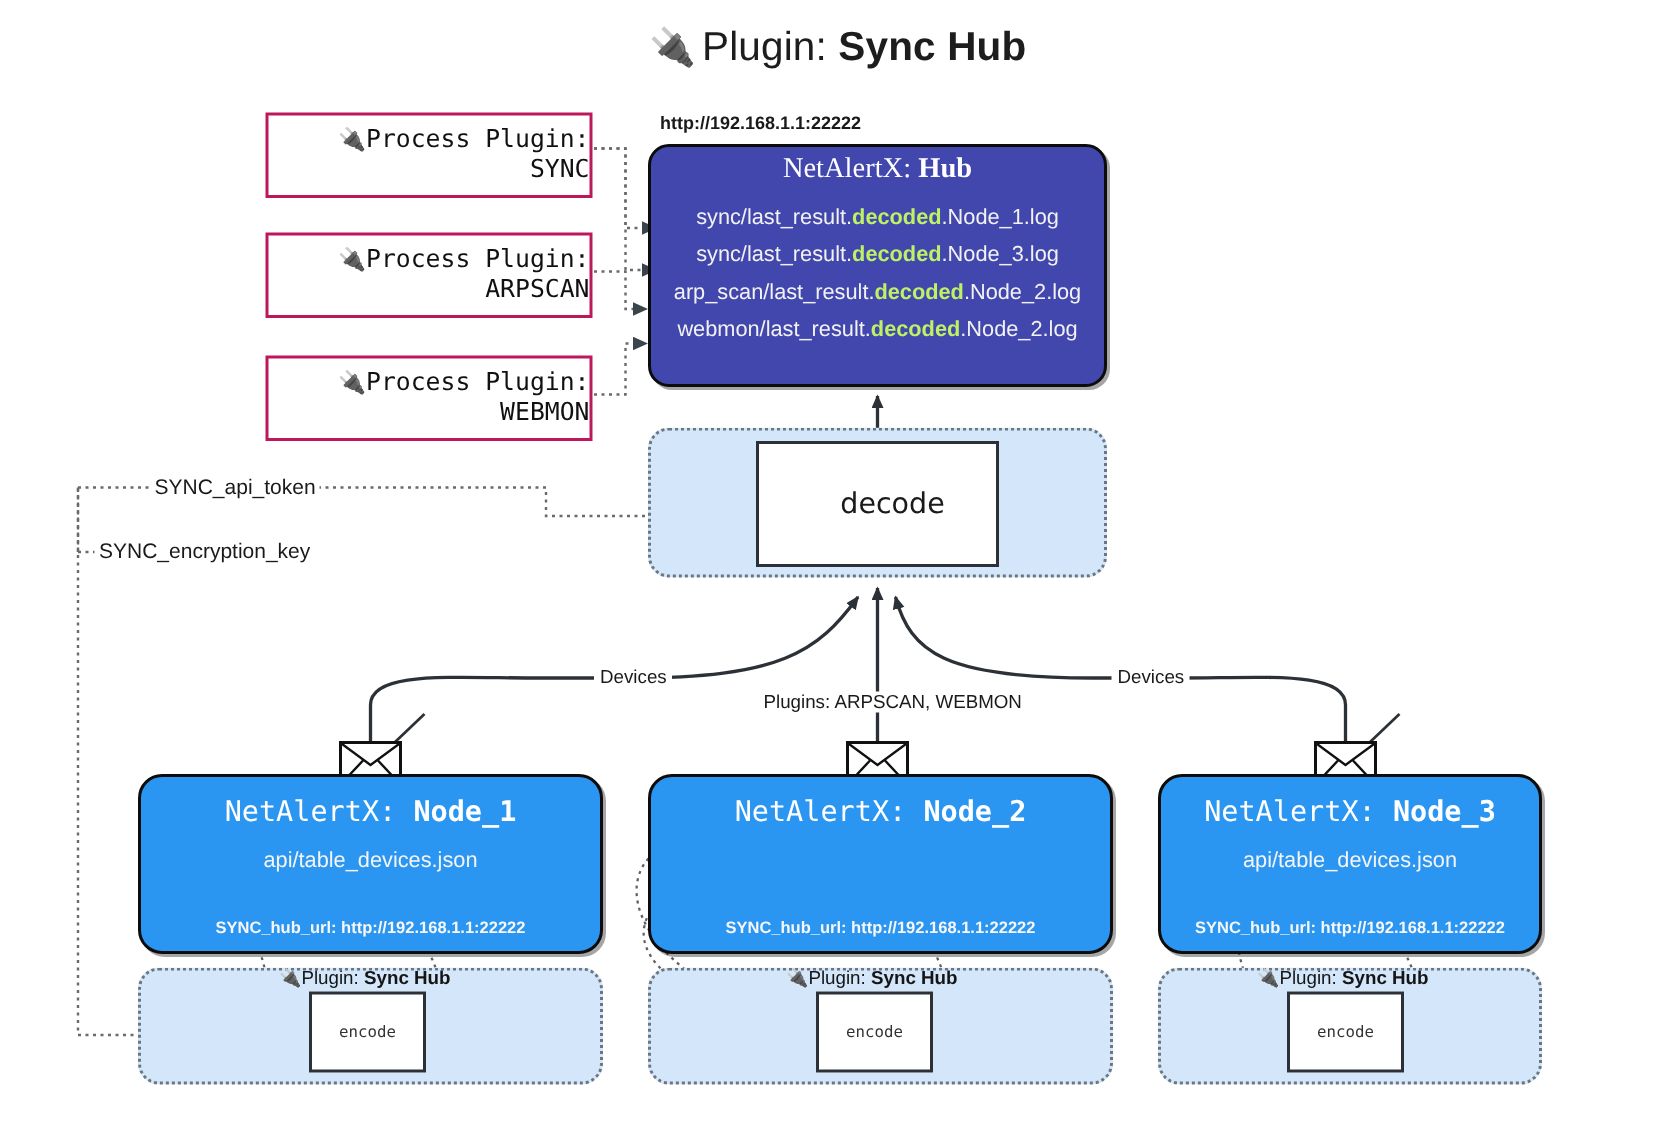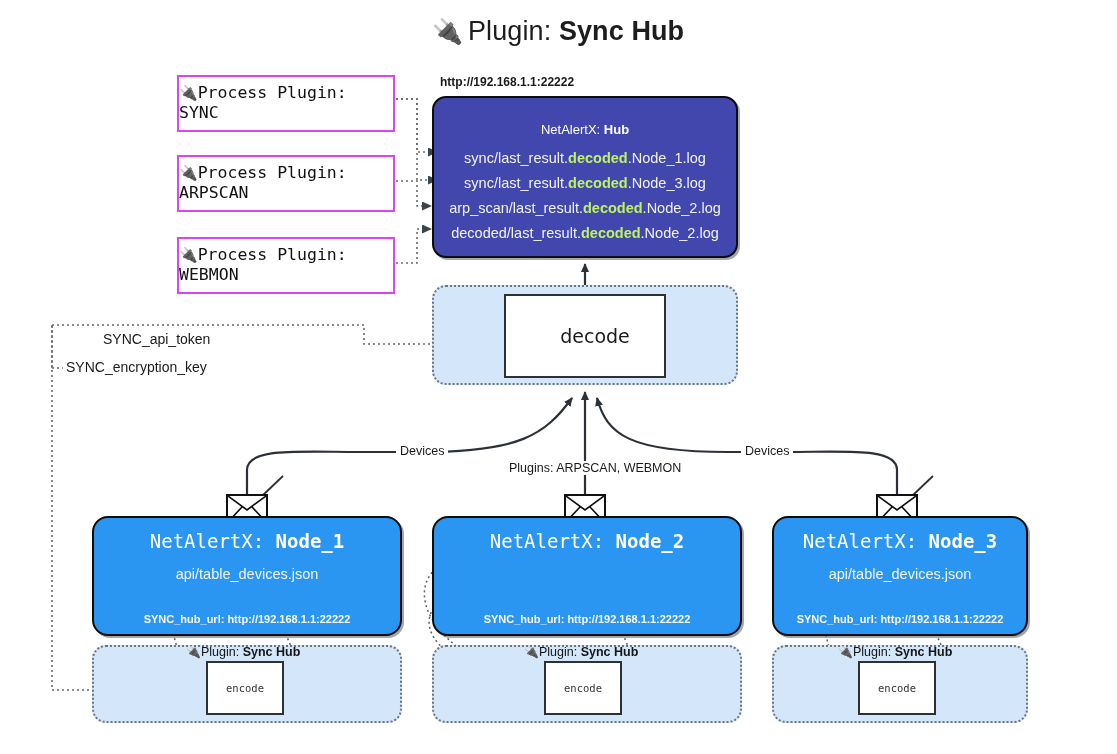--- a/index.html
+++ b/index.html
@@ -33,27 +33,27 @@
     white-space: nowrap;
   }
   .page-title .plug { font-size: 25px; margin-right: 4px; }
   .page-title b { font-weight: bold; }
 
   
   .proc-box {
     position: absolute;
     width: 218px;
     height: 57px;
-    border: 2px solid #d946ef;
+    border: 2px solid #be185d;
     background: #ffffff;
     box-sizing: border-box;
     font-family: "DejaVu Sans Mono", monospace;
     font-size: 16.5px;
     color: #111;
-    text-align: left;
+    text-align: right;
     line-height: 1.18;
     padding-top: 6px;
   }
   .proc-box .l1 { white-space: nowrap; }
   .proc-box .l1 .plug { font-family: "DejaVu Sans", sans-serif; font-size: 15px; }
   .proc-box .l2 { white-space: nowrap; }
 
   
   .hub-url {
     position: absolute;
@@ -68,24 +68,24 @@
     position: absolute;
     left: 432px; top: 96px;
     width: 306px; height: 162px;
     background: #4247ad;
     border: 2.5px solid #0c0c0c;
     border-radius: 14px;
     box-sizing: border-box;
     box-shadow: 2px 2px 0 rgba(0,0,0,.35);
   }
   .hub-title {
-    margin-top: 24px;
-    text-align: center;
-    font-family: Liberation Sans, sans-serif;
-    font-size: 13px;
+    margin-top: 4px;
+    text-align: center;
+    font-family: Liberation Serif, serif;
+    font-size: 19px;
     color: #ffffff;
     white-space: nowrap;
   }
   .hub-title b { font-weight: bold; }
   .hub-lines { margin-top: 9px; }
   .hub-line {
     text-align: center;
     font-size: 14.5px;
     color: #f2f2f2;
     line-height: 1.72;
@@ -312,29 +312,29 @@
       <div class="hub-line">
         <span>sync/last_result.</span><b>decoded</b><span>.Node_1.log</span>
       </div>
       <div class="hub-line">
         <span>sync/last_result.</span><b>decoded</b><span>.Node_3.log</span>
       </div>
       <div class="hub-line">
         <span>arp_scan/last_result.</span><b>decoded</b><span>.Node_2.log</span>
       </div>
       <div class="hub-line">
-        <span>decoded/last_result.</span><b>decoded</b><span>.Node_2.log</span>
+        <span>webmon/last_result.</span><b>decoded</b><span>.Node_2.log</span>
       </div>
     </div>
   </div>
 
   <div class="decode-band"></div>
   <div class="decode-box">decode</div>
 
-  <div class="token-label" style="left:100px; top:316px;margin-top:15px;">SYNC_api_token</div>
+  <div class="token-label" style="left:100px; top:316px;">SYNC_api_token</div>
   <div class="token-label" style="left:63px; top:359px;">SYNC_encryption_key</div>
 
   <div class="edge-label" style="left:396px; top:444px;">Devices</div>
   <div class="edge-label" style="left:741px; top:444px;">Devices</div>
   <div class="edge-label" style="left:505px; top:461px;">Plugins: ARPSCAN, WEBMON</div>
 
   <div class="envelope" style="left:226px; top:494px;">
     <svg width="38" height="26" viewBox="0 0 38 26" xmlns="http://www.w3.org/2000/svg">
       <path d="M0,0 L19,14 L38,0 M0,26 L14,11 M38,26 L24,11" stroke="#111" stroke-width="1.6" fill="none"></path>
     </svg>

